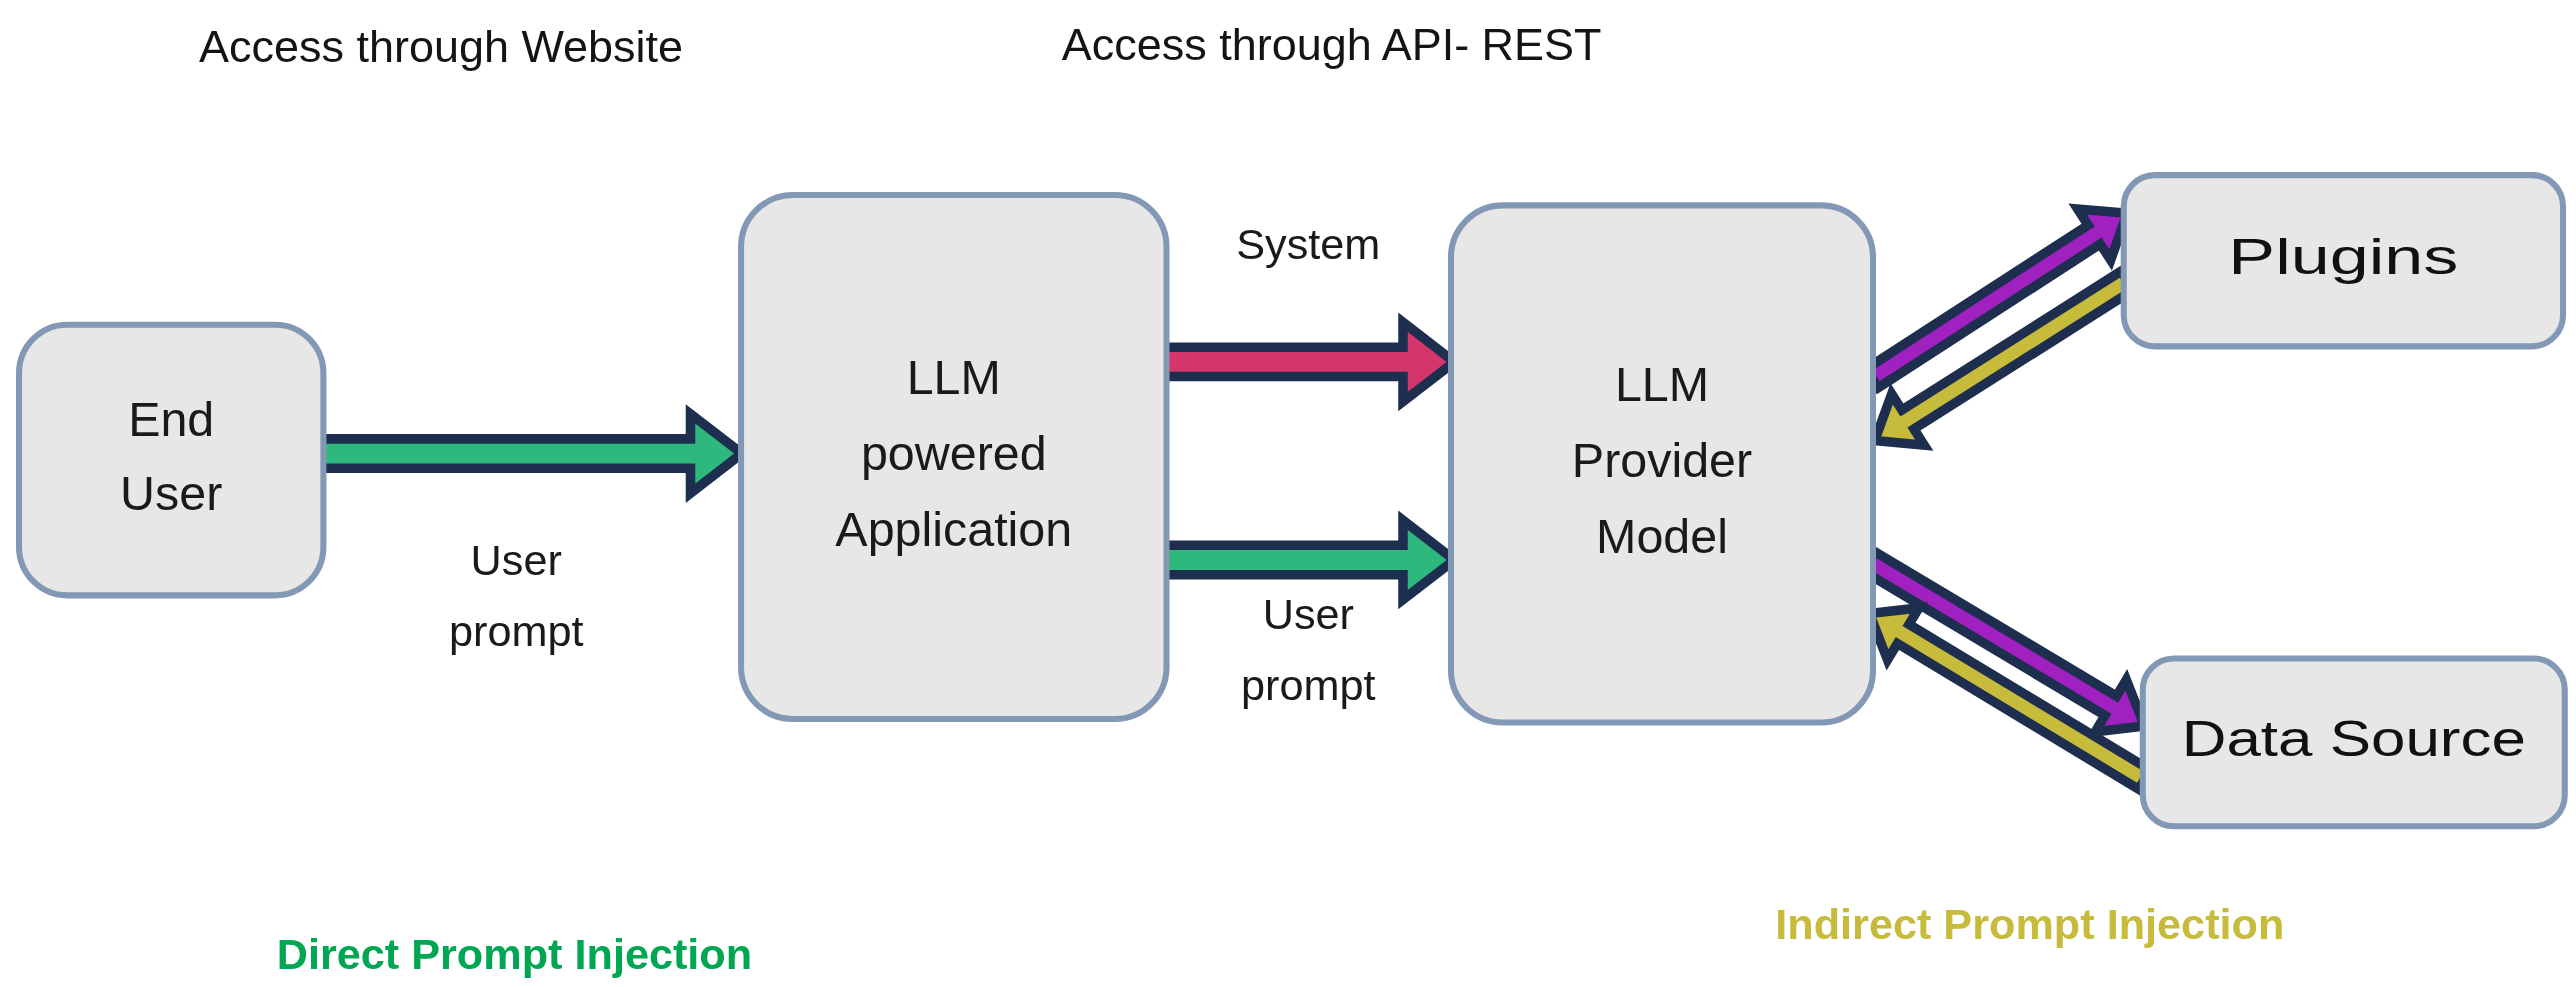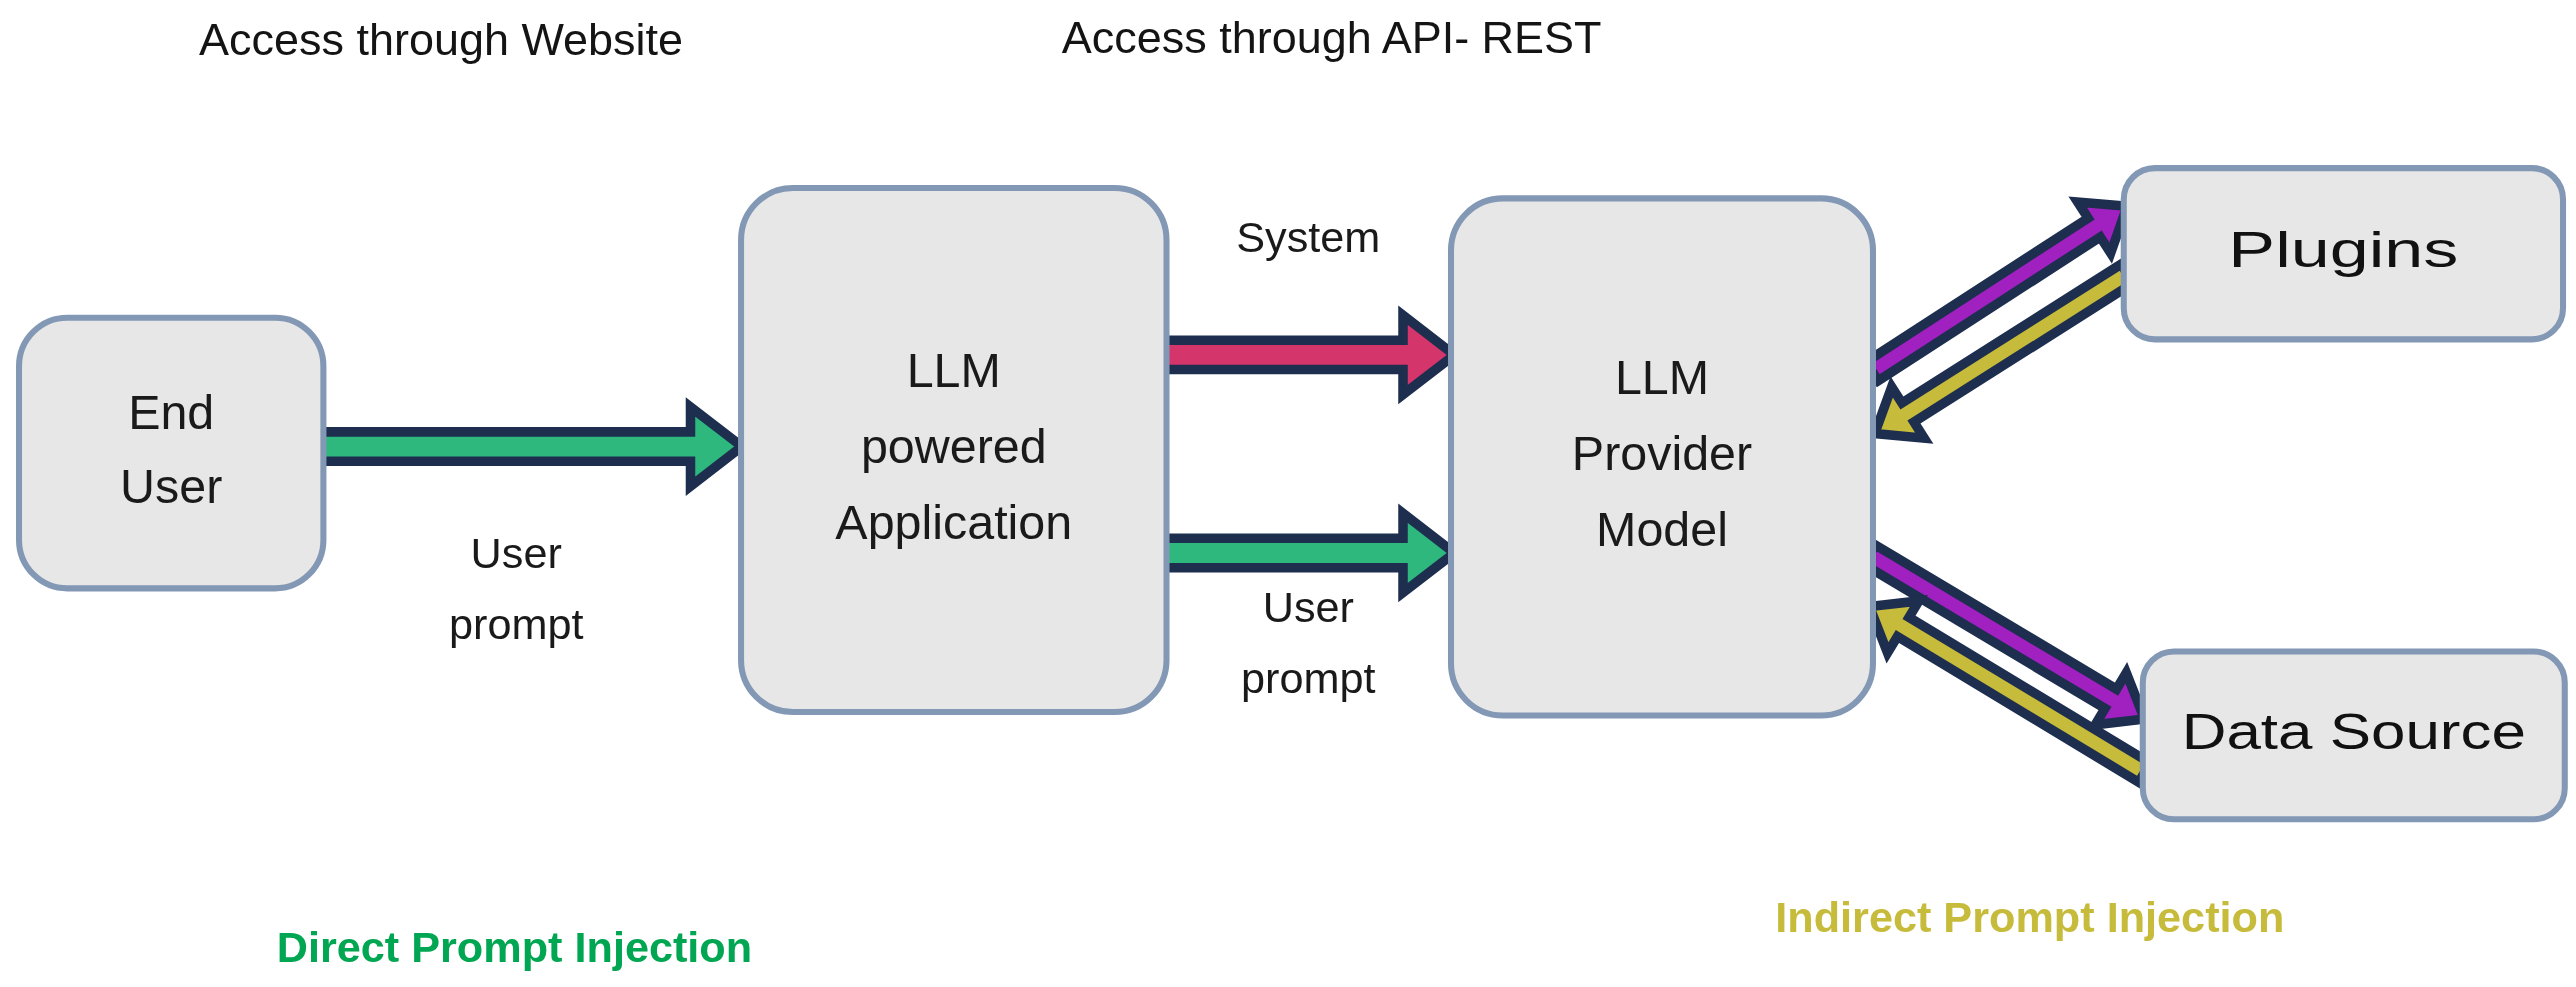--- a/index.html
+++ b/index.html
@@ -10,21 +10,21 @@
   body {
     width: 2576px;
     height: 988px;
     position: relative;
     overflow: hidden;
     font-family: "Liberation Sans", sans-serif;
   }
   #diagram-root {
     position: absolute;
     left: 0;
-    top: 1px;
+    top: 8px;
     width: 2576px;
     height: 900px;
   }
   svg.canvas {
     position: absolute;
     left: 0;
     top: 0;
     width: 2576px;
     height: 988px;
     display: block;

